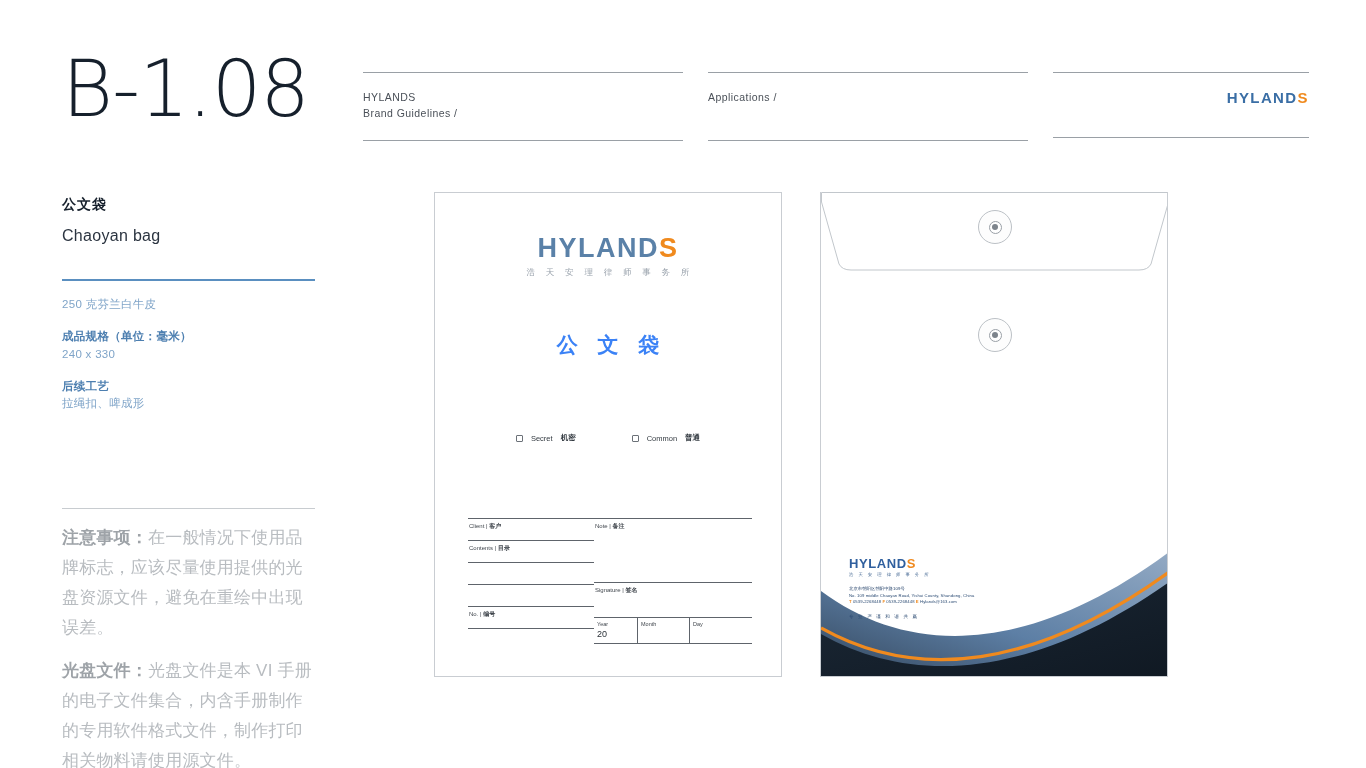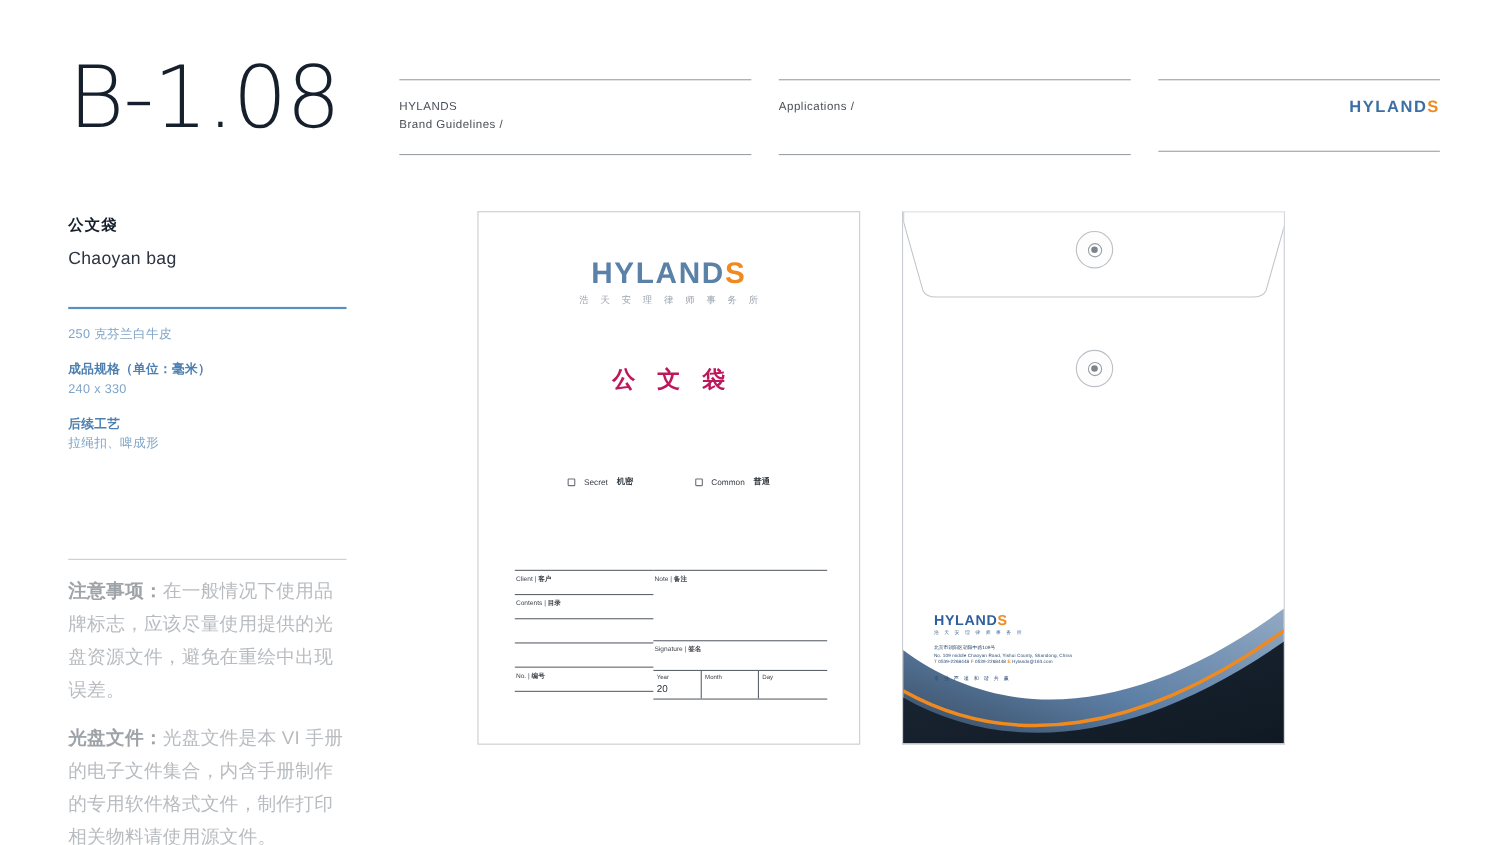--- a/index.html
+++ b/index.html
@@ -157,21 +157,21 @@
     padding-left: 4px;
   }
   #front-title {
     position: absolute;
     left: 0; right: 0;
     top: 138px;
     text-align: center;
     font-size: 21px;
     font-weight: bold;
     letter-spacing: 7px;
-    color: #be185d;
+    color: #3b82f6;
     padding-left: 7px;
   }
   #checkbox-row {
     position: absolute;
     left: 0; right: 0;
     top: 240px;
     display: flex;
     justify-content: center;
     gap: 56px;
   }
@@ -216,20 +216,21 @@
     top: 3px;
     font-size: 6px;
     color: #40464d;
     white-space: nowrap;
   }
   .form-line-label b { font-weight: bold; }
   .date-grid {
     display: flex;
     border-top: 1px solid #5e646b;
     height: 25px;
+    margin-top: 8px;
   }
   .date-cell {
     position: relative;
     border-right: 1px solid #5e646b;
     box-sizing: border-box;
   }
   .date-cell:last-child { border-right: none; }
   .date-cell-label {
     position: absolute;
     left: 3px;

